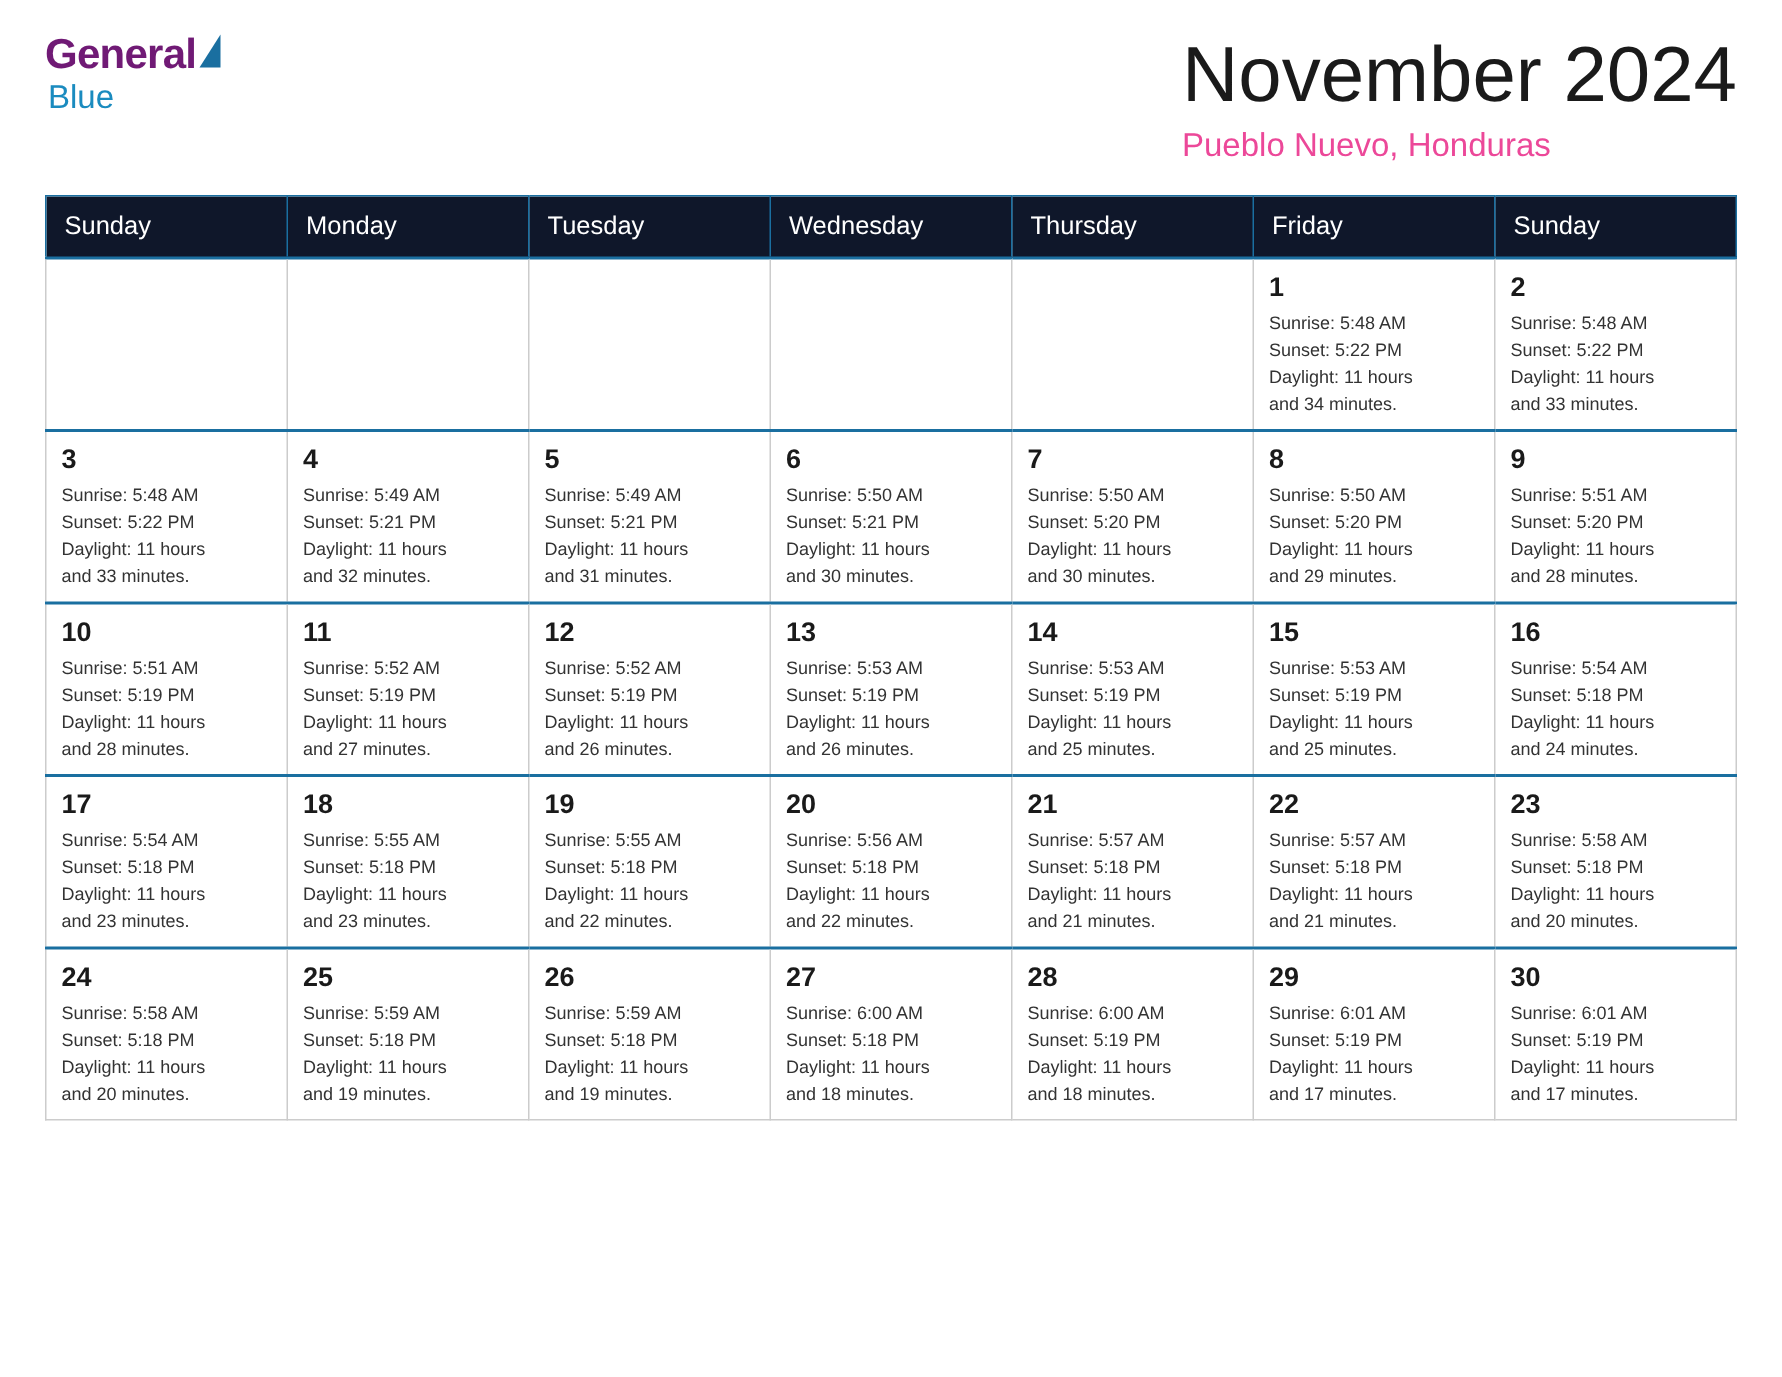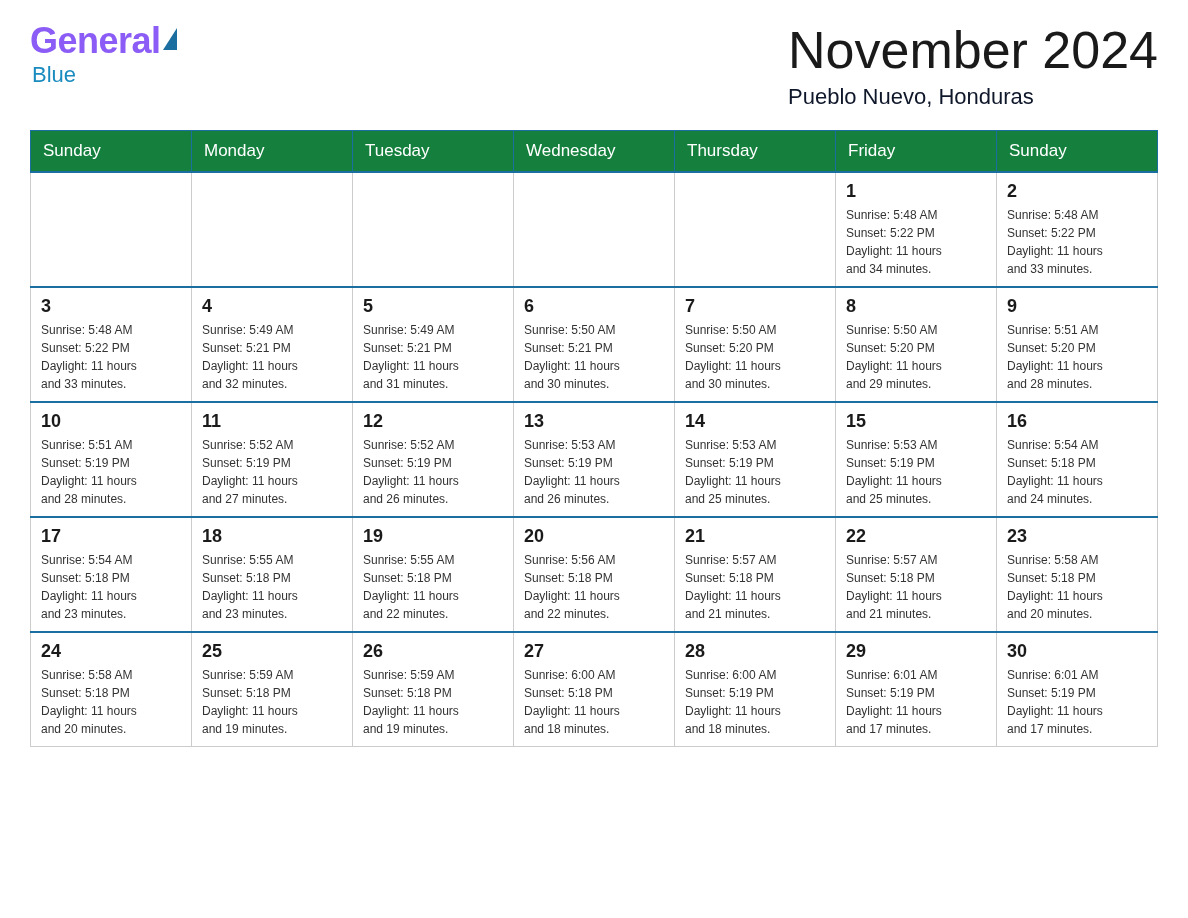--- a/index.html
+++ b/index.html
@@ -19,23 +19,23 @@
     .logo {
       display: flex;
       flex-direction: column;
       align-items: flex-start;
     }
     .logo-top {
       display: flex;
       align-items: center;
     }
     .logo-text-general {
-      font-size: 36px;
+      font-size: 28px;
       font-weight: bold;
-      color: #8b5cf6;
+      color: #701a75;
       letter-spacing: -0.5px;
     }
     .logo-triangle {
       width: 0;
       height: 0;
       border-left: 14px solid transparent;
       border-right: 0px solid transparent;
       border-bottom: 22px solid #1a6fa0;
       margin-left: 2px;
       margin-top: -4px;
@@ -50,29 +50,29 @@
     .title-section {
       text-align: left;
     }
     .month-title {
       font-size: 52px;
       font-weight: normal;
       color: #1a1a1a;
     }
     .location-title {
       font-size: 22px;
-      color: #0f172a;
+      color: #ec4899;
       margin-top: 4px;
     }
     .calendar-table {
       width: 100%;
       border-collapse: collapse;
     }
     .calendar-table th {
-      background-color: #15803d;
+      background-color: #0f172a;
       color: #fff;
       font-size: 17px;
       font-weight: normal;
       padding: 10px 12px;
       text-align: left;
       border: 1px solid #1a6fa0;
     }
     .calendar-table td {
       vertical-align: top;
       padding: 8px 10px;

